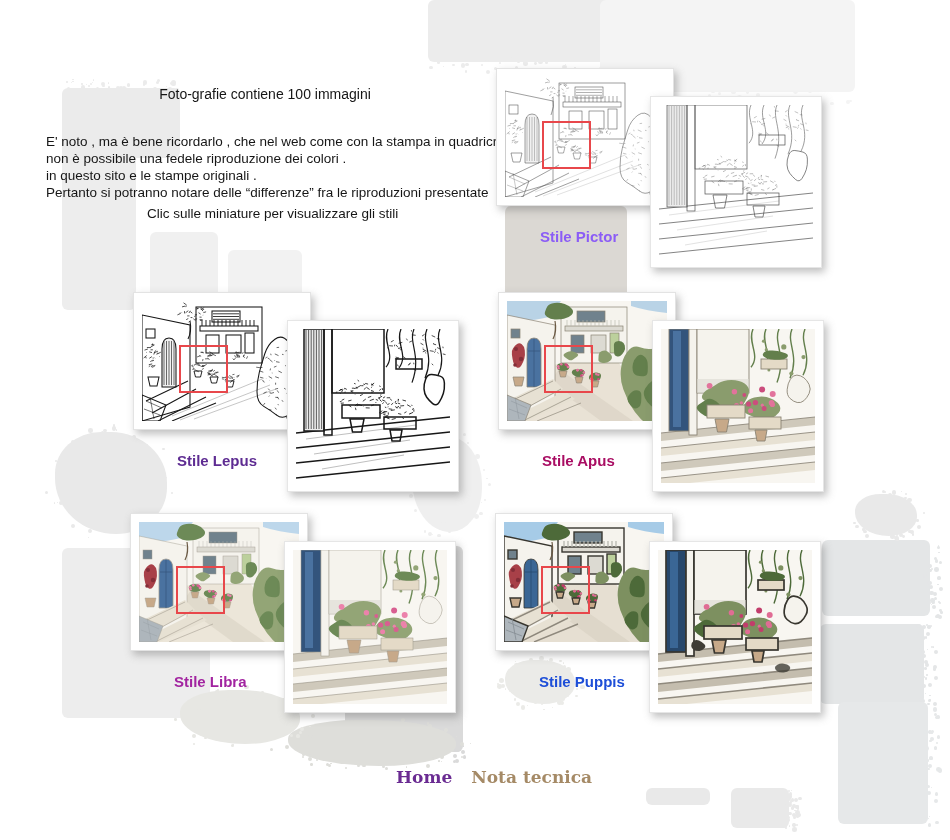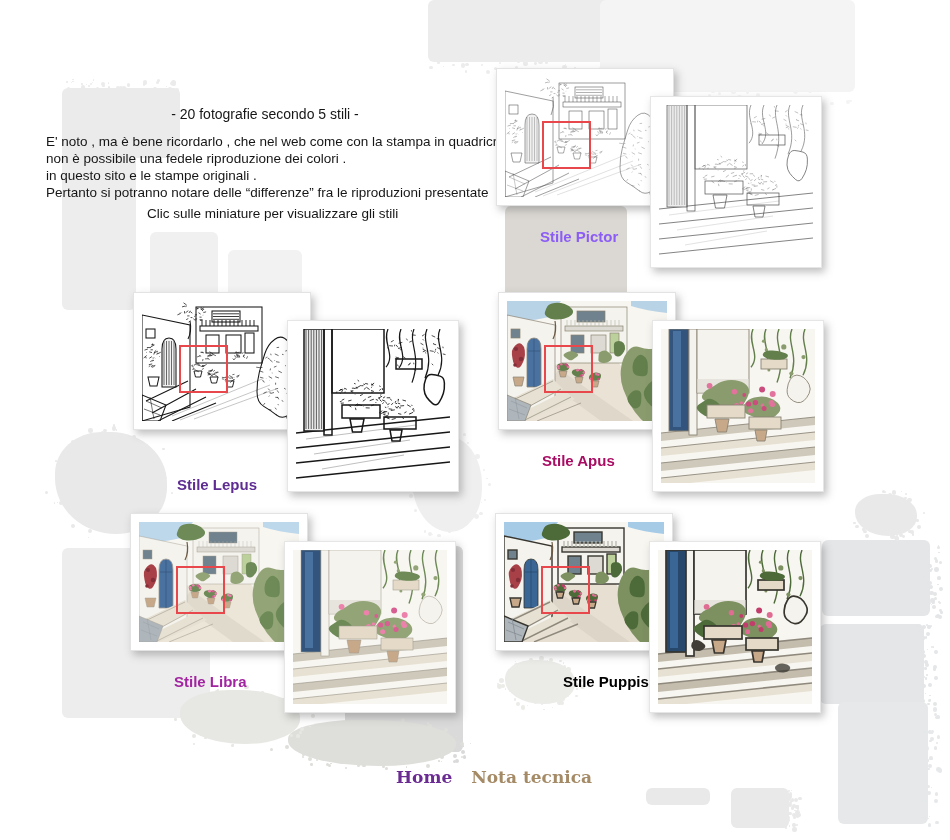--- a/index.html
+++ b/index.html
@@ -817,21 +817,21 @@
         <i style="position: absolute; left: 58.2px; top: 5.1px; width: 3px; height: 3px; border-radius: 50%; background: rgb(235, 235, 232);"></i>
         <i style="position: absolute; left: 61px; top: 33.6px; width: 3px; height: 3px; border-radius: 50%; background: rgb(235, 235, 232);"></i>
         <i style="position: absolute; left: 70.2px; top: 22.7px; width: 4.3px; height: 4.3px; border-radius: 50%; background: rgb(235, 235, 232);"></i>
         <i style="position: absolute; left: 11.8px; top: 13.7px; width: 4.5px; height: 4.5px; border-radius: 50%; background: rgb(235, 235, 232);"></i>
         <i style="position: absolute; left: 8.9px; top: 2.7px; width: 4.9px; height: 4.9px; border-radius: 50%; background: rgb(235, 235, 232);"></i>
         <i style="position: absolute; left: -4.5px; top: 23.5px; width: 4.6px; height: 4.6px; border-radius: 50%; background: rgb(235, 235, 232);"></i>
       </div>
     </div>
 
 
-  <div class="intro-line l2">- 20 fotografie secondo 5 stili -</div>
+  <div class="intro-line l1">Foto-grafie contiene 100 immagini</div>
 
   <div class="intro-para">
     <div>E' noto , ma è bene ricordarlo , che nel web come con la stampa in quadricromia</div>
     <div>non è possibile una fedele riproduzione dei colori .</div>
     <div>in questo sito e le stampe originali .</div>
     <div>Pertanto si potranno notare delle “differenze” fra le riproduzioni presentate</div>
   </div>
 
   <div class="intro-cta">Clic sulle miniature per visualizzare gli stili</div>
 
@@ -957,21 +957,21 @@
             <rect x="100" y="30" width="26" height="10" fill="none" stroke="#171717" stroke-width="1.5"></rect>
             <path d="M148.4,54.1 Q148.7,60.0 147.3,64.5 Q145.9,69.0 143.1,73.3 Q140.3,77.6 136.7,74.6 Q133.1,71.5 130.7,68.2 Q128.3,64.8 128.0,59.9 Q127.8,54.9 129.7,50.0 Q131.7,45.1 135.8,45.5 Q139.8,45.9 144.0,47.1 Q148.2,48.3 148.4,54.1 Z" fill="none" stroke="#171717" stroke-width="1.5"></path>
             <path d="M49.7,63.1 l-1.3,0.2 M59.4,78.7 l0.6,2.4 M75.9,57.7 l-0.5,1.0 M83.5,61.6 l1.3,-1.7 M60.3,57.8 l0.9,1.8 M55.5,71.1 l-3.3,0.9 M63.1,52.3 l-1.5,-1.2 M86.1,70.9 l3.4,1.4 M78.1,53.9 l-2.2,2.4 M62.1,76.1 l-0.9,1.1 M67.3,55.0 l1.8,0.6 M54.7,61.9 l2.7,-0.1 M80.1,75.2 l-0.3,0.3 M42.8,61.8 l3.6,-1.7 M77.2,70.5 l0.2,-0.5 M86.3,59.1 l0.2,2.0 M62.7,75.7 l3.4,0.9 M70.3,58.2 l3.3,2.3 M66.7,65.4 l-2.7,1.3 M71.9,68.5 l3.3,-1.1 M54.7,62.2 l2.4,1.1 M82.3,69.3 l3.8,-2.1 M79.8,70.4 l2.3,1.0 M63.5,75.8 l-3.1,-0.1 M48.3,70.0 l-2.7,1.4 M58.9,77.0 l2.7,-2.3 M75.1,76.8 l3.1,-1.1 M77.2,56.5 l-1.4,-2.0 M86.3,74.7 l1.5,-1.2 M59.1,65.6 l0.1,-0.4 M67.9,60.5 l1.9,-1.6 M66.8,72.3 l3.0,-2.3 M90.7,68.8 l3.4,-0.1 M46.6,60.6 l-2.6,0.1 M83.9,70.9 l1.8,1.7 M83.8,70.5 l-1.0,-2.2 M77.9,62.5 l-2.8,-1.1 M52.7,76.2 l2.6,1.8 M69.2,54.4 l2.9,0.7 M59.6,54.9 l-1.5,-0.5 M58.0,59.2 l-2.1,-0.0 M48.6,59.3 l-0.6,1.1 M67.2,78.0 l0.2,-0.3 M47.8,74.0 l-3.0,0.3 M45.6,63.2 l1.0,-2.1 M43.9,72.6 l1.7,0.1 M61.1,58.6 l3.8,-2.2 M67.4,56.7 l-2.2,-0.0 M69.7,78.8 l4.0,0.2 M76.0,64.1 l-0.1,-1.6 M87.0,69.1 l2.1,-1.4 M84.0,66.4 l1.3,-0.9 M41.4,63.0 l-1.6,0.3 M61.2,58.8 l-3.2,0.7 M80.1,73.0 l-0.4,0.9 M75.4,55.1 l0.6,1.4 M43.8,63.9 l0.9,0.6 M48.7,59.3 l2.1,1.1 M83.2,56.9 l1.4,0.6 M73.7,71.7 l4.0,-1.5 " stroke="#171717" stroke-width="0.8250000000000001" fill="none"></path>
             <path d="M102.9,78.8 l2.0,0.1 M104.2,74.9 l-2.5,-0.9 M95.6,71.6 l-1.4,-2.0 M93.5,89.9 l-3.2,-1.7 M99.7,89.4 l-4.0,1.1 M117.8,80.3 l0.1,2.4 M91.3,75.7 l2.2,-1.1 M90.2,86.6 l2.1,0.2 M99.2,73.2 l0.9,-1.3 M110.5,82.7 l-2.2,1.3 M105.3,85.3 l-3.2,-0.8 M115.5,75.8 l0.7,1.1 M101.5,79.0 l-2.4,-1.5 M89.6,83.9 l-2.8,-0.2 M98.8,80.8 l-4.0,0.7 M91.2,82.7 l-3.7,-0.3 M102.3,69.9 l0.3,1.1 M117.6,79.0 l-1.3,1.8 M106.5,71.0 l3.5,1.0 M97.2,74.0 l-1.6,1.5 M91.5,88.1 l-3.5,0.4 M92.2,77.5 l-0.3,0.8 M108.1,76.6 l-3.9,0.4 M96.3,80.3 l-3.6,-0.5 M106.0,88.3 l1.9,1.5 M102.2,70.4 l0.0,2.1 M111.1,75.7 l3.6,2.1 M90.9,88.9 l2.4,-0.0 M92.3,83.4 l-0.0,2.3 M98.9,73.6 l2.1,1.2 M89.8,73.1 l1.0,1.6 M113.8,84.9 l3.3,-1.6 M87.2,85.3 l2.2,0.1 M84.4,84.8 l3.9,-1.7 M95.2,75.5 l0.6,-0.1 M88.9,78.1 l1.4,0.5 M103.0,77.1 l-2.5,1.8 M114.6,84.4 l-1.5,0.7 M90.8,88.2 l-2.2,-1.8 M86.3,81.7 l-3.2,2.4 " stroke="#171717" stroke-width="0.8250000000000001" fill="none"></path>
             <rect x="46" y="76" width="38" height="13" fill="none" stroke="#171717" stroke-width="1.5"></rect>
             <rect x="88" y="88" width="32" height="12" fill="none" stroke="#171717" stroke-width="1.5"></rect>
             <path d="M54,90 h14 l-2.5,13 h-9 Z" fill="none" stroke="#171717" stroke-width="1.5"></path>
             <path d="M94,101 h12 l-2,11 h-8 Z" fill="none" stroke="#171717" stroke-width="1.5"></path>
           </svg></div>
     </div>
-    <div class="style-label" style="color: rgb(94, 44, 146); margin-top: 24px;">Stile Lepus</div>
+    <div class="style-label" style="color: rgb(94, 44, 146);">Stile Lepus</div>
   </div>
 
   <div class="style-group g2">
     <div class="thumb">
       <div class="thumb-art"><svg viewBox="0 0 160 120" width="160" height="120" xmlns="http://www.w3.org/2000/svg">
             <rect width="160" height="120" fill="#f8f6f1"></rect>
             <path d="M0,0 H54 L42,16 Q18,22 0,18 Z" fill="#b9d3e6"></path>
             <path d="M124,0 H160 V12 Q140,10 124,5 Z" fill="#b9d3e6"></path>
             <path d="M44,64 Q82,60 112,62 L148,120 H12 Z" fill="#e9e2d5"></path>
             <path d="M52,68 L126,120 H94 L42,82 Z" fill="#cfc8ba" opacity="0.4"></path>
@@ -1322,21 +1322,21 @@
             <circle cx="103.1" cy="79.5" r="2.5" fill="#c23d6b"></circle>
             <circle cx="111.4" cy="75.5" r="2.6" fill="#e06c94"></circle>
             <rect x="46" y="76" width="38" height="13" fill="#e4dac7" stroke="#38362f" stroke-width="1.7"></rect>
             <rect x="88" y="88" width="32" height="12" fill="#e4dac7" stroke="#38362f" stroke-width="1.7"></rect>
             <path d="M54,90 h14 l-2.5,13 h-9 Z" fill="#c7a989" stroke="#38362f" stroke-width="1.7"></path>
             <path d="M94,101 h12 l-2,11 h-8 Z" fill="#c7a989" stroke="#38362f" stroke-width="1.7"></path>
             <path d="M46.1,94.0 Q48.4,96.0 46.4,98.3 Q44.3,100.7 41.5,100.9 Q38.6,101.1 36.0,99.9 Q33.5,98.7 33.2,95.9 Q32.9,93.1 35.5,91.1 Q38.2,89.2 41.0,90.6 Q43.8,92.0 46.1,94.0 Z" fill="#3f3d36"></path>
             <path d="M131.4,116.1 Q133.2,118.0 131.4,119.9 Q129.6,121.9 125.8,122.4 Q122.0,122.9 119.5,121.4 Q117.1,119.9 116.9,118.0 Q116.8,116.1 119.4,114.7 Q122.1,113.3 125.8,113.7 Q129.6,114.1 131.4,116.1 Z" fill="#3f3d36" opacity="0.8"></path>
           </svg></div>
     </div>
-    <div class="style-label" style="color: #000000; margin-left: 24px;">Stile Puppis</div>
+    <div class="style-label" style="color: #1d4ed8;">Stile Puppis</div>
   </div>
 
   <div class="footer-nav">
     <a class="nav-link" style="color: rgb(106, 43, 146);">Home</a>
     <a class="nav-link" style="color: rgb(165, 138, 102);">Nota tecnica</a>
   </div>
 
 </div>
 
 </body></html>

